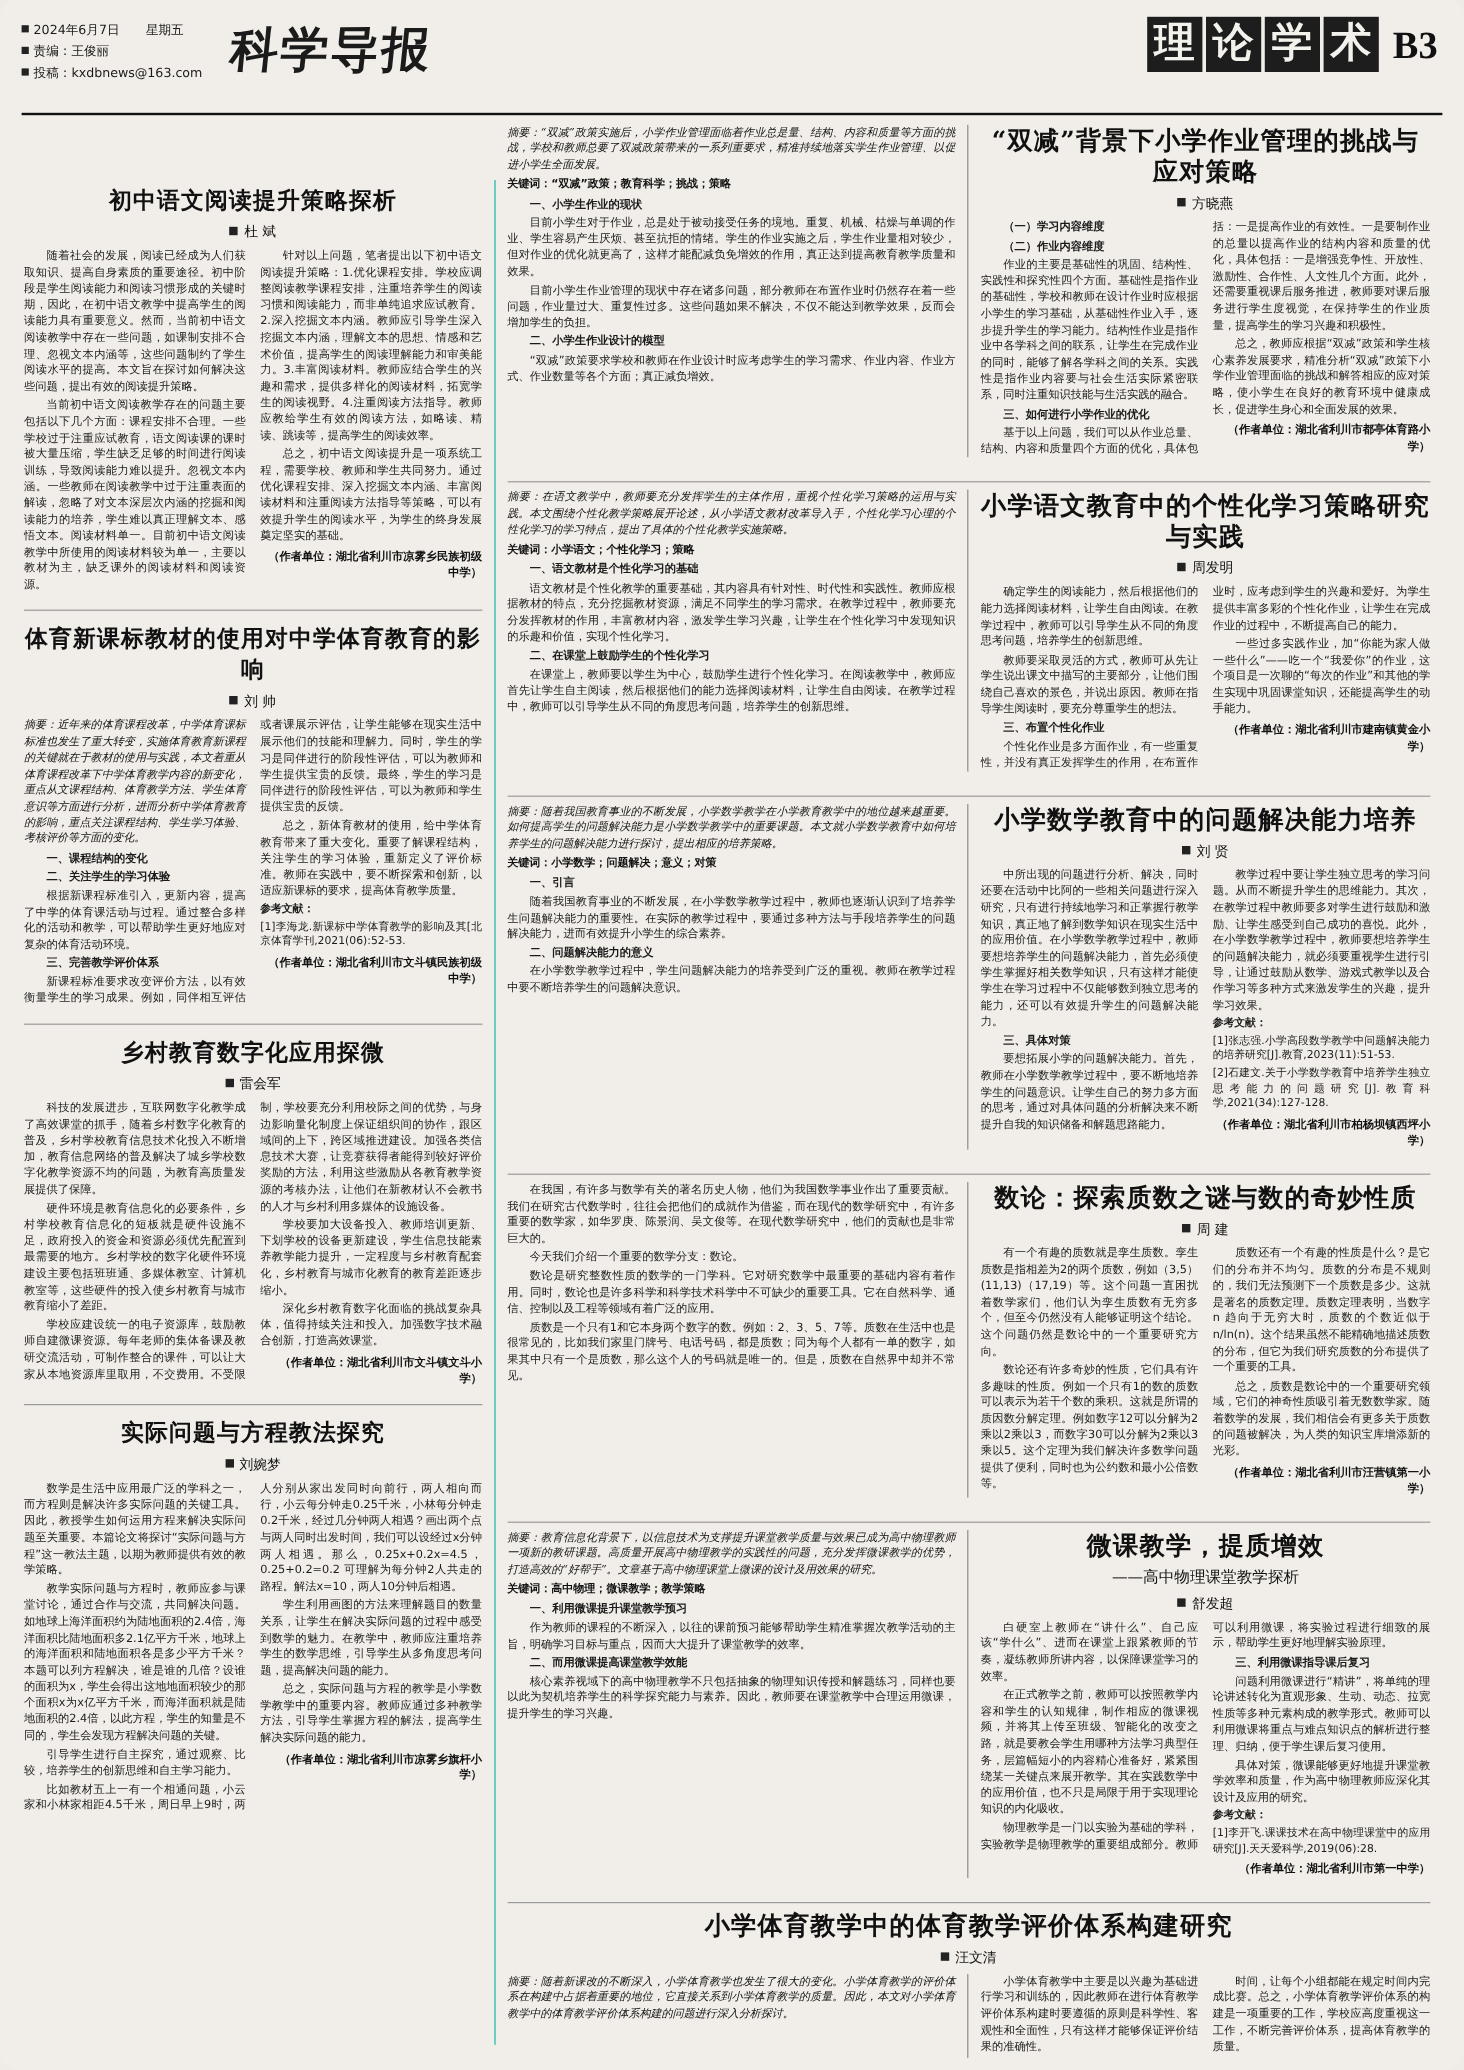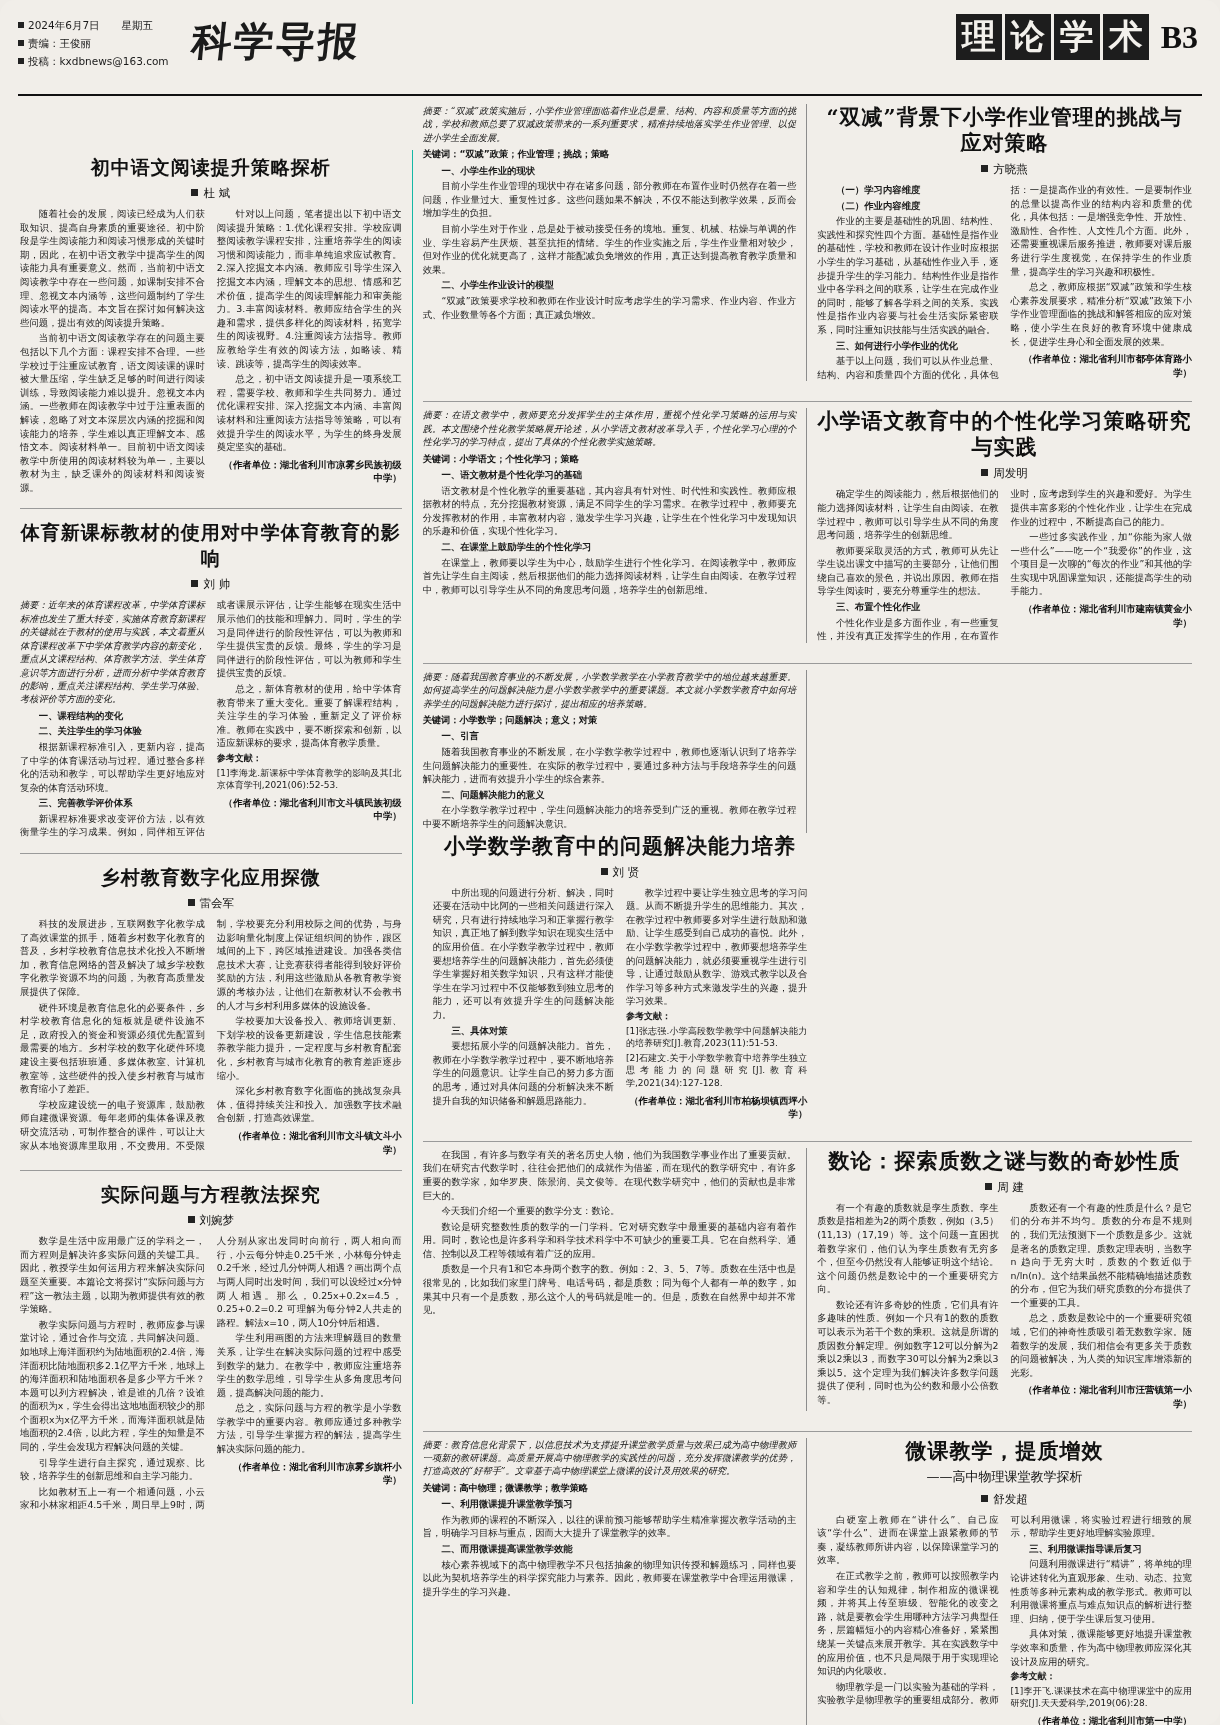--- a/index.html
+++ b/index.html
@@ -217,24 +217,24 @@
       </div>
 
     </div>
 
     <div class="col wide" style="display:flex;flex-direction:column;padding:0;">
 
       <div class="article" style="padding:0 10px;">
         <div style="display:flex;">
           <div style="width:50%;padding-right:10px;border-right:1px solid #8c8c8c;box-sizing:border-box;">
             <p class="abs">摘要：“双减”政策实施后，小学作业管理面临着作业总是量、结构、内容和质量等方面的挑战，学校和教师总要了双减政策带来的一系列重要求，精准持续地落实学生作业管理、以促进小学生全面发展。</p>
-            <p class="kw">关键词：“双减”政策；作业管理；挑战；策略</p>
+            <p class="kw">关键词：“双减”政策；教育科学；挑战；策略</p>
             <p class="t b">一、小学生作业的现状</p>
+            <p class="t">目前小学生对于作业，总是处于被动接受任务的境地。重复、机械、枯燥与单调的作业、学生容易产生厌烦、甚至抗拒的情绪。学生的作业实施之后，学生作业量相对较少，但对作业的优化就更高了，这样才能配减负免增效的作用，真正达到提高教育教学质量和效果。</p>
             <p class="t">目前小学生作业管理的现状中存在诸多问题，部分教师在布置作业时仍然存在着一些问题，作业量过大、重复性过多。这些问题如果不解决，不仅不能达到教学效果，反而会增加学生的负担。</p>
-            <p class="t">目前小学生对于作业，总是处于被动接受任务的境地。重复、机械、枯燥与单调的作业、学生容易产生厌烦、甚至抗拒的情绪。学生的作业实施之后，学生作业量相对较少，但对作业的优化就更高了，这样才能配减负免增效的作用，真正达到提高教育教学质量和效果。</p>
             <p class="t b">二、小学生作业设计的模型</p>
             <p class="t">“双减”政策要求学校和教师在作业设计时应考虑学生的学习需求、作业内容、作业方式、作业数量等各个方面；真正减负增效。</p>
           </div>
           <div style="width:50%;padding-left:10px;box-sizing:border-box;">
             <h1 class="art-title big" style="margin-top:0;">“双减”背景下小学作业管理的挑战与应对策略</h1>
             <div class="byline"><span class="sq"></span><span>方晓燕</span></div>
             <div style="column-count:2;column-gap:12px;">
               <p class="t b">（一）学习内容维度</p>
               <p class="t b">（二）作业内容维度</p>
               <p class="t">作业的主要是基础性的巩固、结构性、实践性和探究性四个方面。基础性是指作业的基础性，学校和教师在设计作业时应根据小学生的学习基础，从基础性作业入手，逐步提升学生的学习能力。结构性作业是指作业中各学科之间的联系，让学生在完成作业的同时，能够了解各学科之间的关系。实践性是指作业内容要与社会生活实际紧密联系，同时注重知识技能与生活实践的融合。</p>
@@ -270,21 +270,21 @@
               <p class="t">一些过多实践作业，加“你能为家人做一些什么”——吃一个“我爱你”的作业，这个项目是一次聊的“每次的作业”和其他的学生实现中巩固课堂知识，还能提高学生的动手能力。</p>
               <p class="sign">（作者单位：湖北省利川市建南镇黄金小学）</p>
             </div>
           </div>
         </div>
       </div>
 
       <div class="rule" style="margin:6px 10px;"></div>
 
       <div class="article" style="padding:0 10px;">
-        <div style="display:flex;flex-direction:column;">
+        <div style="display:flex;">
           <div style="width:50%;padding-right:10px;border-right:1px solid #8c8c8c;box-sizing:border-box;">
             <p class="abs">摘要：随着我国教育事业的不断发展，小学数学教学在小学教育教学中的地位越来越重要。如何提高学生的问题解决能力是小学数学教学中的重要课题。本文就小学数学教育中如何培养学生的问题解决能力进行探讨，提出相应的培养策略。</p>
             <p class="kw">关键词：小学数学；问题解决；意义；对策</p>
             <p class="t b">一、引言</p>
             <p class="t">随着我国教育事业的不断发展，在小学数学教学过程中，教师也逐渐认识到了培养学生问题解决能力的重要性。在实际的教学过程中，要通过多种方法与手段培养学生的问题解决能力，进而有效提升小学生的综合素养。</p>
             <p class="t b">二、问题解决能力的意义</p>
             <p class="t">在小学数学教学过程中，学生问题解决能力的培养受到广泛的重视。教师在教学过程中要不断培养学生的问题解决意识。</p>
           </div>
           <div style="width:50%;padding-left:10px;box-sizing:border-box;">
             <h1 class="art-title big" style="margin-top:0;">小学数学教育中的问题解决能力培养</h1>

